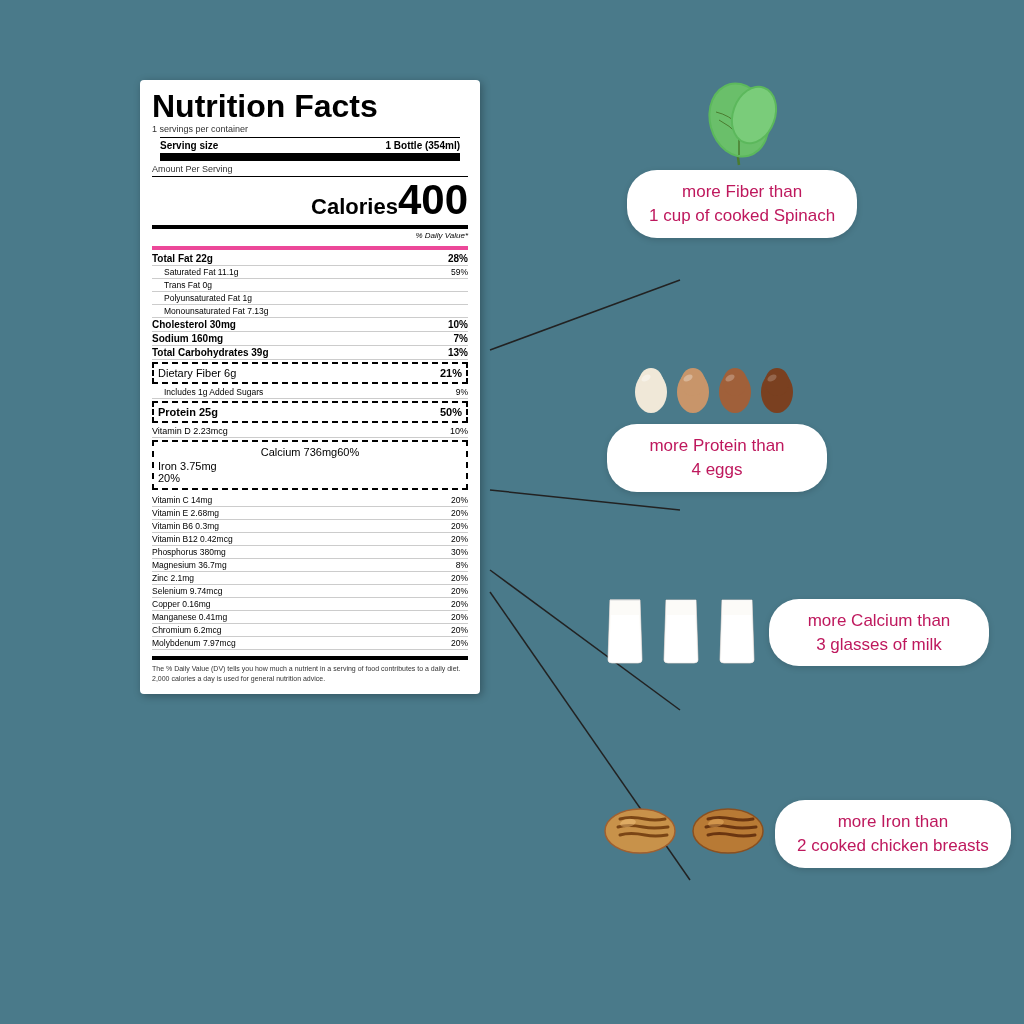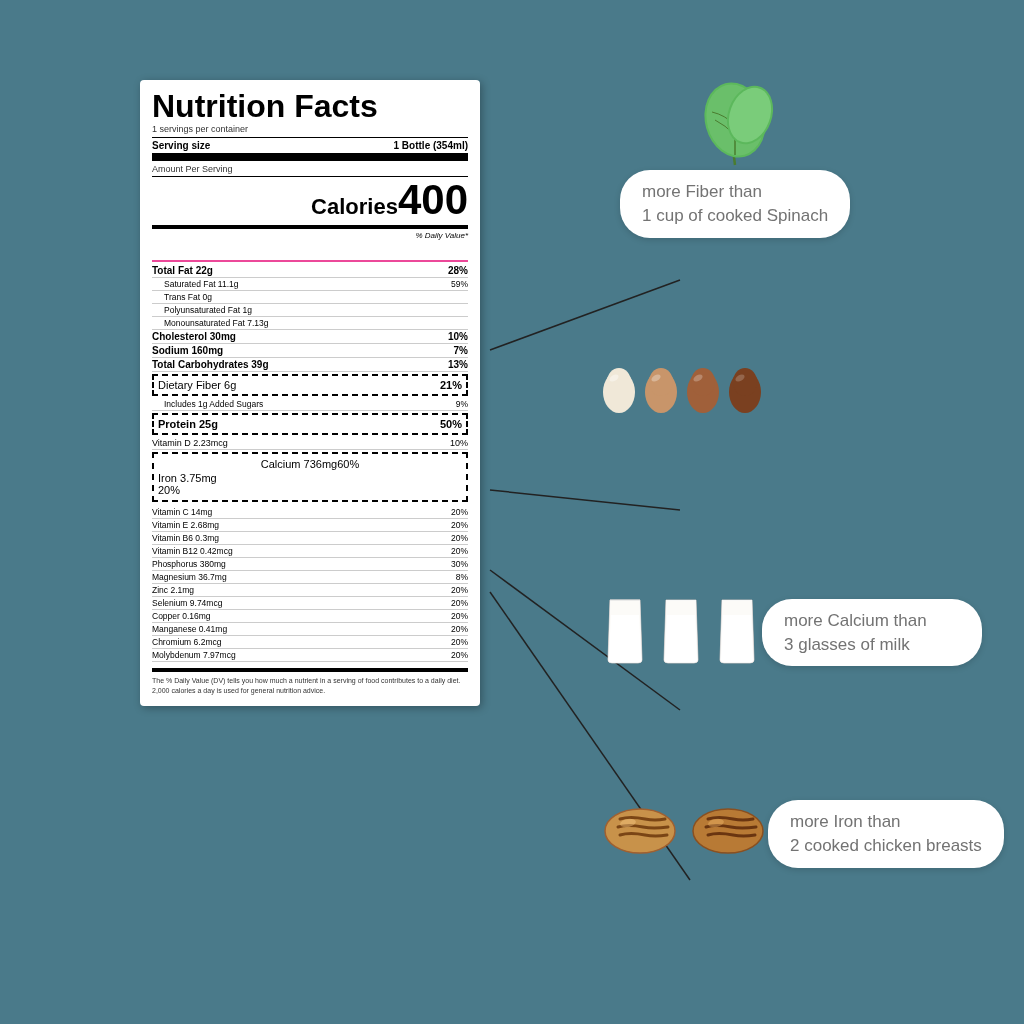--- a/index.html
+++ b/index.html
@@ -45,21 +45,21 @@
     }
 
     .serving-size-row {
       display: flex;
       justify-content: space-between;
       font-size: 10px;
       font-weight: bold;
       border-top: 1px solid #000;
       border-bottom: 8px solid #000;
       padding: 2px 0;
-      margin: 3px 0;
+      margin: 3px 8px;
     }
 
     .amount-per-serving {
       font-size: 9px;
       color: #333;
       border-bottom: 1px solid #000;
       padding-bottom: 2px;
       margin-bottom: 2px;
     }
 
@@ -80,22 +80,22 @@
     .calories-value {
       font-size: 42px;
       font-weight: 900;
       line-height: 1;
     }
 
     .daily-value-header {
       text-align: right;
       font-size: 8px;
       font-style: italic;
-      border-bottom: 2px solid #ec4899;
-      padding-bottom: 20px;
+      border-bottom: 4px solid #ec4899;
+      padding-bottom: 6px;
       margin-bottom: 2px;
     }
 
     .nutrient-row {
       display: flex;
       justify-content: space-between;
       font-size: 9px;
       padding: 1px 0;
       border-bottom: 0.5px solid #ccc;
     }
@@ -137,25 +137,27 @@
       margin-top: 6px;
       border-top: 4px solid #000;
       padding-top: 4px;
       line-height: 1.4;
     }
 
     .info-bubble {
       background: white;
       border-radius: 30px;
       padding: 10px 22px;
+      text-align: center;
       font-size: 17px;
       line-height: 1.4;
-      color: #737373;
+      color: #be185d;
       box-shadow: 0 2px 6px rgba(0,0,0,0.15);
       min-width: 220px;
+      margin-left: 7px;
     }
 
     
     .connector-svg {
       position: absolute;
       top: 0;
       left: 0;
       width: 1024px;
       height: 1024px;
       pointer-events: none;
@@ -361,20 +363,23 @@
         <ellipse cx="19" cy="22" rx="12" ry="14" fill="#a0603a"></ellipse>
         <ellipse cx="14" cy="18" rx="5" ry="3" fill="rgba(255,255,255,0.25)" transform="rotate(-30,14,18)"></ellipse>
       </svg>
 
       <svg width="38" height="54" viewBox="0 0 38 54">
         <ellipse cx="19" cy="32" rx="16" ry="21" fill="#7a4020"></ellipse>
         <ellipse cx="19" cy="22" rx="12" ry="14" fill="#7a4020"></ellipse>
         <ellipse cx="14" cy="18" rx="5" ry="3" fill="rgba(255,255,255,0.2)" transform="rotate(-30,14,18)"></ellipse>
       </svg>
     </div>
+    <div class="info-bubble">
+      <span>more Protein than<br>4 eggs</span>
+    </div>
   </div>
 
   <div style="position:absolute; top:590px; left:600px; display:flex; flex-direction:row; align-items:center;">
 
     <div style="display:flex; gap:6px; margin-bottom:10px;">
 
       <svg width="50" height="75" viewBox="0 0 50 75">
         <path d="M10 10 L8 70 Q8 73 12 73 L38 73 Q42 73 42 70 L40 10 Z" fill="#e8e0d0" stroke="#bbb" stroke-width="1"></path>
         <path d="M10 10 L8 70 Q8 73 12 73 L38 73 Q42 73 42 70 L40 10 Z" fill="rgba(255,255,255,0.85)"></path>
         <path d="M10 10 L40 10" stroke="#ddd" stroke-width="1" fill="none"></path>

